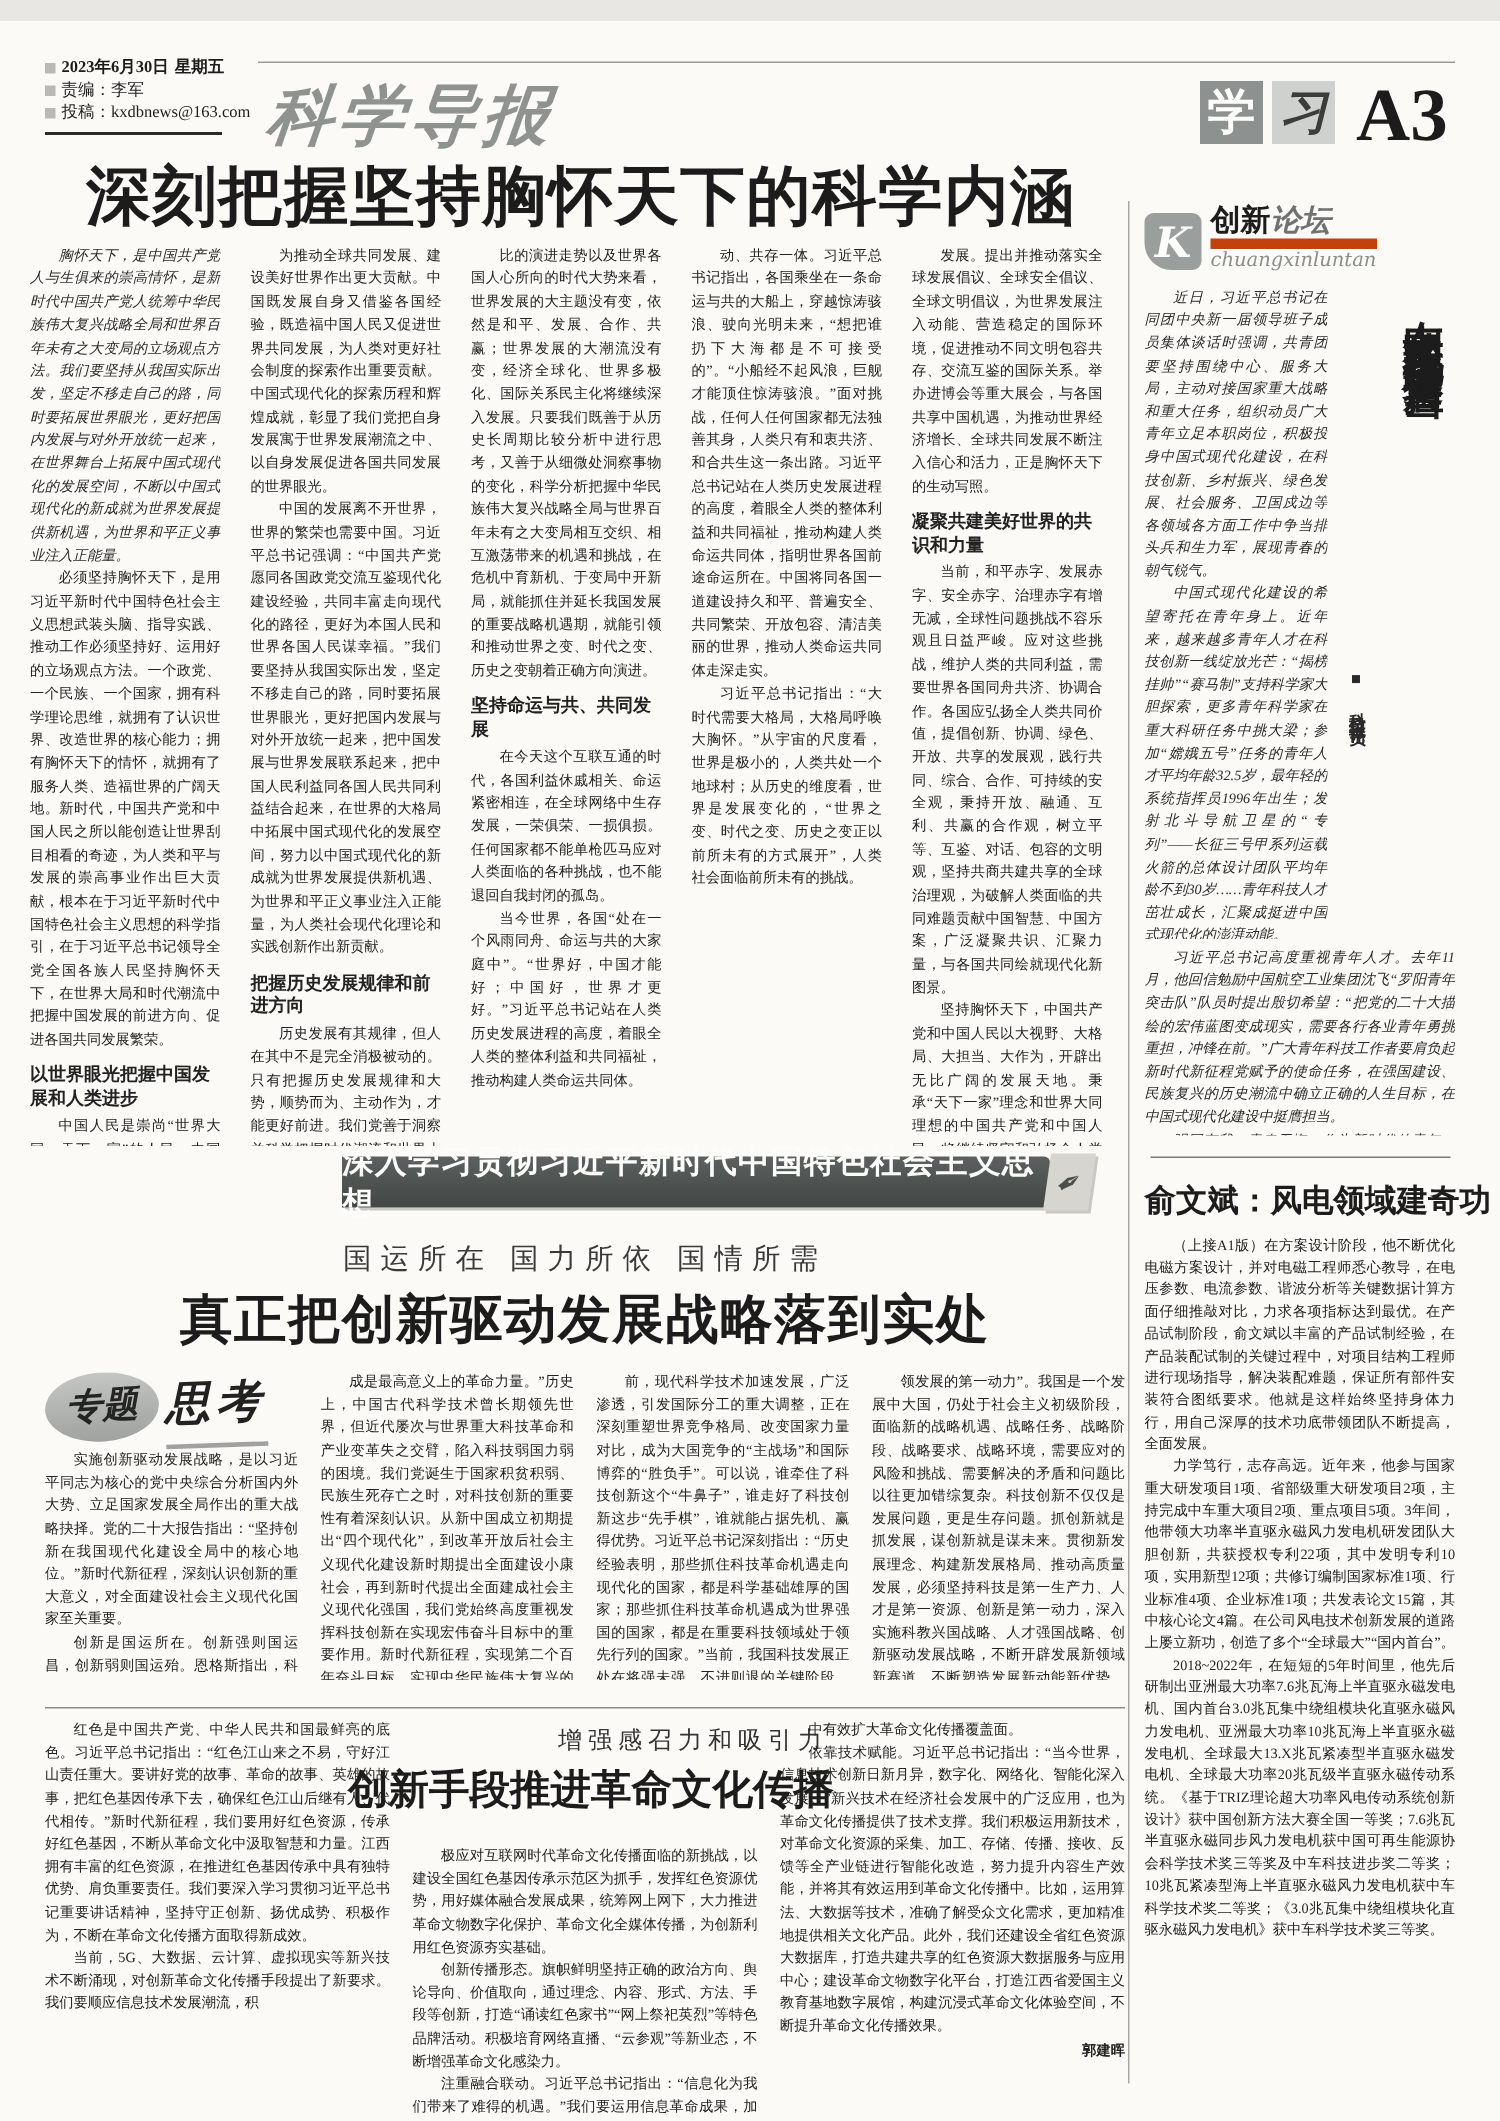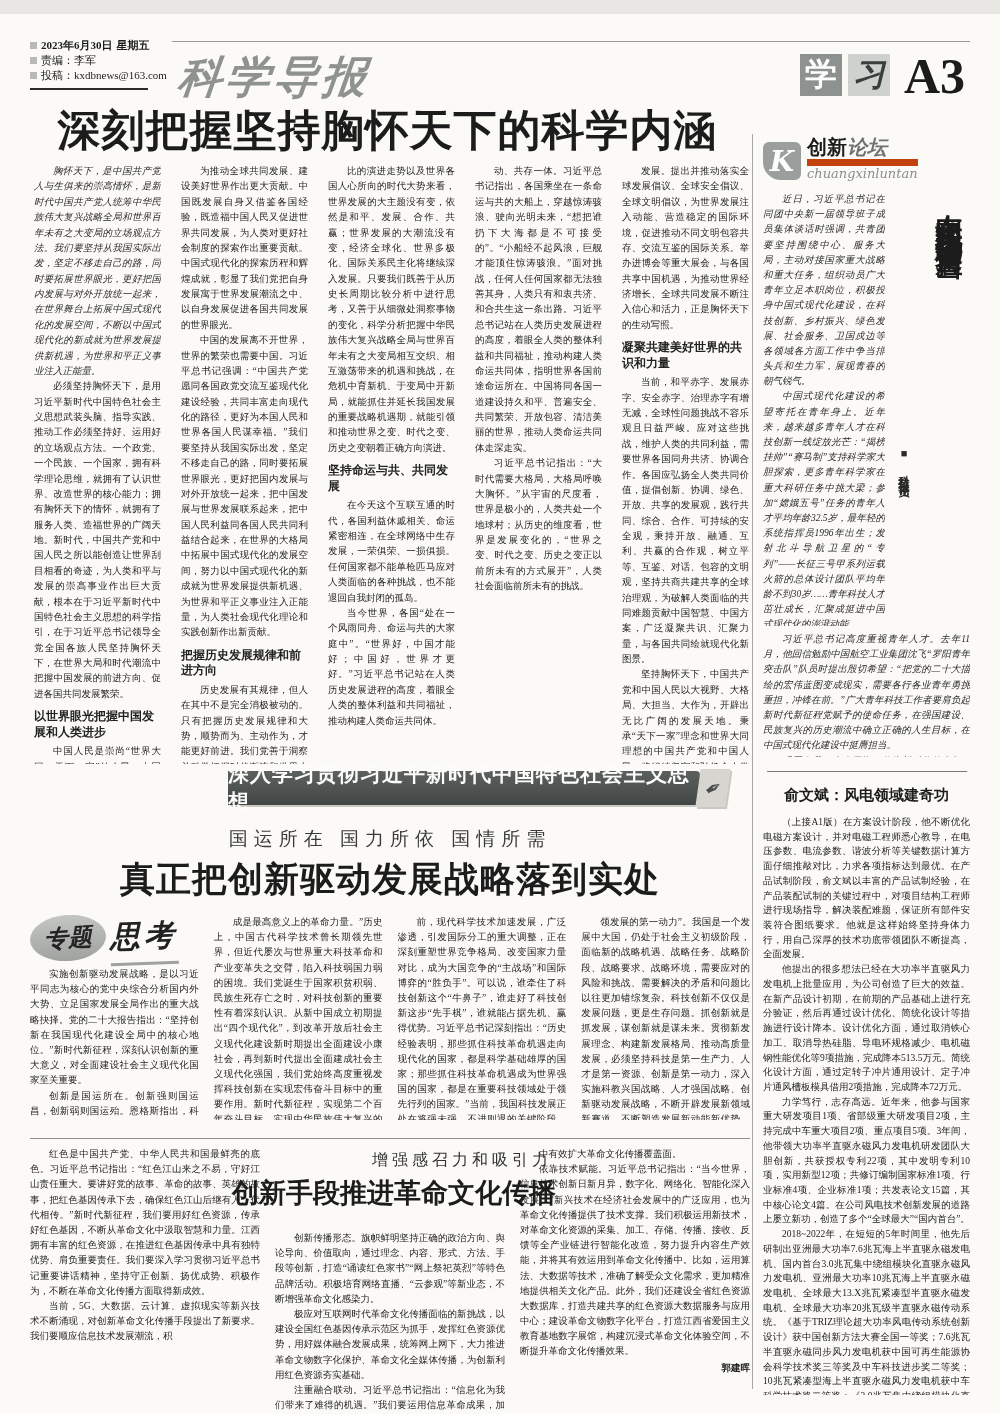--- a/index.html
+++ b/index.html
@@ -28,21 +28,21 @@
   .pb-box.light { background:#cfd1ce; color:#3a3d3c; font-style:italic; }
   .pb-no { font-size:50px; font-weight:bold; line-height:44px; margin-left:8px;
     font-family:"Liberation Serif","DejaVu Serif",serif; }
   
   .main-headline {
     position:absolute; left:30px; top:88px; width:715px; text-align:center;
     font-family:"Liberation Sans","DejaVu Sans",sans-serif;
     font-weight:900; font-size:43px; letter-spacing:1px; white-space:nowrap;
   }
   
-  .main-cols { position:absolute; left:34px; top:150px; width:715px; height:600px;
+  .main-cols { position:absolute; left:20px; top:150px; width:715px; height:600px;
     display:flex; gap:20px; }
   .mcol { flex:1 1 0; overflow:hidden; font-size:9.5px; line-height:1.62; color:#222; }
   
   .blk-p { text-indent:2em; text-align:justify; }
   .blk-kai { text-indent:2em; text-align:justify; font-style:italic; color:#2a2a2a; }
   .blk-sub { font-family:Liberation Sans, sans-serif; font-weight:bold;
     font-size:12px; margin:7px 0 4px; text-align:left; line-height:1.3; }
   .blk-sign { text-align:right; font-weight:bold; font-family:"Liberation Sans","DejaVu Sans",sans-serif; }
   
   .banner { position:absolute; left:228px; top:757px; width:472px; height:34px;
@@ -96,21 +96,21 @@
   .sb1-text { width:122px; overflow:hidden; font-size:9.5px; line-height:1.6; color:#2a2a2a; }
   .sb1-byline { writing-mode:vertical-rl; font-size:11px; font-weight:bold; color:#2a2a2a;
     padding-top:255px; width:26px; letter-spacing:2px;
     font-family:"Liberation Sans","DejaVu Sans",sans-serif; }
   .sb1-title { writing-mode:vertical-rl; font-family:"Liberation Sans","DejaVu Sans",sans-serif;
     font-weight:900; font-size:27px; letter-spacing:3px; width:52px; text-align:justify;
     line-height:1.1; }
   .sb1-wide { margin-top:6px; height:125px; overflow:hidden; font-size:9.5px; line-height:1.6; color:#2a2a2a; }
   .sb-divider { width:200px; height:1px; background:#7a7a76; margin:14px auto 0; }
   .sb2-headline { text-align:center; font-family:"Liberation Sans","DejaVu Sans",sans-serif;
-    font-weight:900; font-size:15px; margin-top:14px; white-space:nowrap; }
+    font-weight:900; font-size:21px; margin-top:14px; white-space:nowrap; }
   .sb2-body { margin-top:10px; height:580px; overflow:hidden; font-size:9.5px; line-height:1.55; color:#222; }
 </style>
 </head>
 <body>
 
 <div class="page">
 
   <div class="top-rule"></div>
   <div class="meta">
     <div class="row">
@@ -202,22 +202,22 @@
   <div class="a3-head">
     <div class="a3-kicker">增强感召力和吸引力</div>
     <h2 class="a3-headline">创新手段推进革命文化传播</h2>
   </div>
   <div class="a3">
     <div class="a3col">
         <p class="blk-p">红色是中国共产党、中华人民共和国最鲜亮的底色。习近平总书记指出：“红色江山来之不易，守好江山责任重大。要讲好党的故事、革命的故事、英雄的故事，把红色基因传承下去，确保红色江山后继有人、代代相传。”新时代新征程，我们要用好红色资源，传承好红色基因，不断从革命文化中汲取智慧和力量。江西拥有丰富的红色资源，在推进红色基因传承中具有独特优势、肩负重要责任。我们要深入学习贯彻习近平总书记重要讲话精神，坚持守正创新、扬优成势、积极作为，不断在革命文化传播方面取得新成效。</p>
         <p class="blk-p">当前，5G、大数据、云计算、虚拟现实等新兴技术不断涌现，对创新革命文化传播手段提出了新要求。我们要顺应信息技术发展潮流，积</p>
       </div>
     <div class="a3col mid">
+        <p class="blk-p">极应对互联网时代革命文化传播面临的新挑战，以建设全国红色基因传承示范区为抓手，发挥红色资源优势，用好媒体融合发展成果，统筹网上网下，大力推进革命文物数字化保护、革命文化全媒体传播，为创新利用红色资源夯实基础。</p>
         <p class="blk-p">创新传播形态。旗帜鲜明坚持正确的政治方向、舆论导向、价值取向，通过理念、内容、形式、方法、手段等创新，打造“诵读红色家书”“网上祭祀英烈”等特色品牌活动。积极培育网络直播、“云参观”等新业态，不断增强革命文化感染力。</p>
-        <p class="blk-p">极应对互联网时代革命文化传播面临的新挑战，以建设全国红色基因传承示范区为抓手，发挥红色资源优势，用好媒体融合发展成果，统筹网上网下，大力推进革命文物数字化保护、革命文化全媒体传播，为创新利用红色资源夯实基础。</p>
         <p class="blk-p">注重融合联动。习近平总书记指出：“信息化为我们带来了难得的机遇。”我们要运用信息革命成果，加快构建融为一体、合而为一的全媒体传播格局。</p>
       </div>
     <div class="a3col">
         <p class="blk-p">中有效扩大革命文化传播覆盖面。</p>
         <p class="blk-p">依靠技术赋能。习近平总书记指出：“当今世界，信息技术创新日新月异，数字化、网络化、智能化深入发展。”新兴技术在经济社会发展中的广泛应用，也为革命文化传播提供了技术支撑。我们积极运用新技术，对革命文化资源的采集、加工、存储、传播、接收、反馈等全产业链进行智能化改造，努力提升内容生产效能，并将其有效运用到革命文化传播中。比如，运用算法、大数据等技术，准确了解受众文化需求，更加精准地提供相关文化产品。此外，我们还建设全省红色资源大数据库，打造共建共享的红色资源大数据服务与应用中心；建设革命文物数字化平台，打造江西省爱国主义教育基地数字展馆，构建沉浸式革命文化体验空间，不断提升革命文化传播效果。</p>
         <p class="blk-sign">郭建晖</p>
       </div>
   </div>
 
   <div class="sidebar-rule"></div>
@@ -242,19 +242,18 @@
       </div>
       <div class="sb1-wide">
           <p class="blk-kai">习近平总书记高度重视青年人才。去年11月，他回信勉励中国航空工业集团沈飞“罗阳青年突击队”队员时提出殷切希望：“把党的二十大描绘的宏伟蓝图变成现实，需要各行各业青年勇挑重担，冲锋在前。”广大青年科技工作者要肩负起新时代新征程党赋予的使命任务，在强国建设、民族复兴的历史潮流中确立正确的人生目标，在中国式现代化建设中挺膺担当。</p>
           <p class="blk-kai">强国有我，青春无悔。作为新时代的青年，应有理想、敢担当、能吃苦、肯奋斗，与全党全国各族人民团结一致、全力以赴、踔厉过坎、攻坚克难，为全面建设社会主义现代化国家、全面推进中华民族伟大复兴作出新贡献。</p>
         </div>
     </div>
     <div class="sb-divider"></div>
     <h3 class="sb2-headline">俞文斌：风电领域建奇功</h3>
     <div class="sb2-body">
         <p class="blk-p">（上接A1版）在方案设计阶段，他不断优化电磁方案设计，并对电磁工程师悉心教导，在电压参数、电流参数、谐波分析等关键数据计算方面仔细推敲对比，力求各项指标达到最优。在产品试制阶段，俞文斌以丰富的产品试制经验，在产品装配试制的关键过程中，对项目结构工程师进行现场指导，解决装配难题，保证所有部件安装符合图纸要求。他就是这样始终坚持身体力行，用自己深厚的技术功底带领团队不断提高，全面发展。</p>
-        <p class="blk-p">他提出的很多想法已经在大功率半直驱风力发电机上批量应用，为公司创造了巨大的效益。在新产品设计初期，在前期的产品基础上进行充分验证，然后再通过设计优化、简统化设计等措施进行设计降本。设计优化方面，通过取消铁心加工、取消导热硅脂、导电环规格减少、电机磁钢性能优化等9项措施，完成降本513.5万元。简统化设计方面，通过定转子冲片通用设计、定子冲片通风槽板模具借用2项措施，完成降本72万元。</p>
         <p class="blk-p">力学笃行，志存高远。近年来，他参与国家重大研发项目1项、省部级重大研发项目2项，主持完成中车重大项目2项、重点项目5项。3年间，他带领大功率半直驱永磁风力发电机研发团队大胆创新，共获授权专利22项，其中发明专利10项，实用新型12项；共修订编制国家标准1项、行业标准4项、企业标准1项；共发表论文15篇，其中核心论文4篇。在公司风电技术创新发展的道路上屡立新功，创造了多个“全球最大”“国内首台”。</p>
         <p class="blk-p">2018~2022年，在短短的5年时间里，他先后研制出亚洲最大功率7.6兆瓦海上半直驱永磁发电机、国内首台3.0兆瓦集中绕组模块化直驱永磁风力发电机、亚洲最大功率10兆瓦海上半直驱永磁发电机、全球最大13.X兆瓦紧凑型半直驱永磁发电机、全球最大功率20兆瓦级半直驱永磁传动系统。《基于TRIZ理论超大功率风电传动系统创新设计》获中国创新方法大赛全国一等奖；7.6兆瓦半直驱永磁同步风力发电机获中国可再生能源协会科学技术奖三等奖及中车科技进步奖二等奖；10兆瓦紧凑型海上半直驱永磁风力发电机获中车科学技术奖二等奖；《3.0兆瓦集中绕组模块化直驱永磁风力发电机》获中车科学技术奖三等奖。</p>
       </div>
   </div>
 
 </div>
 
 </body></html>

